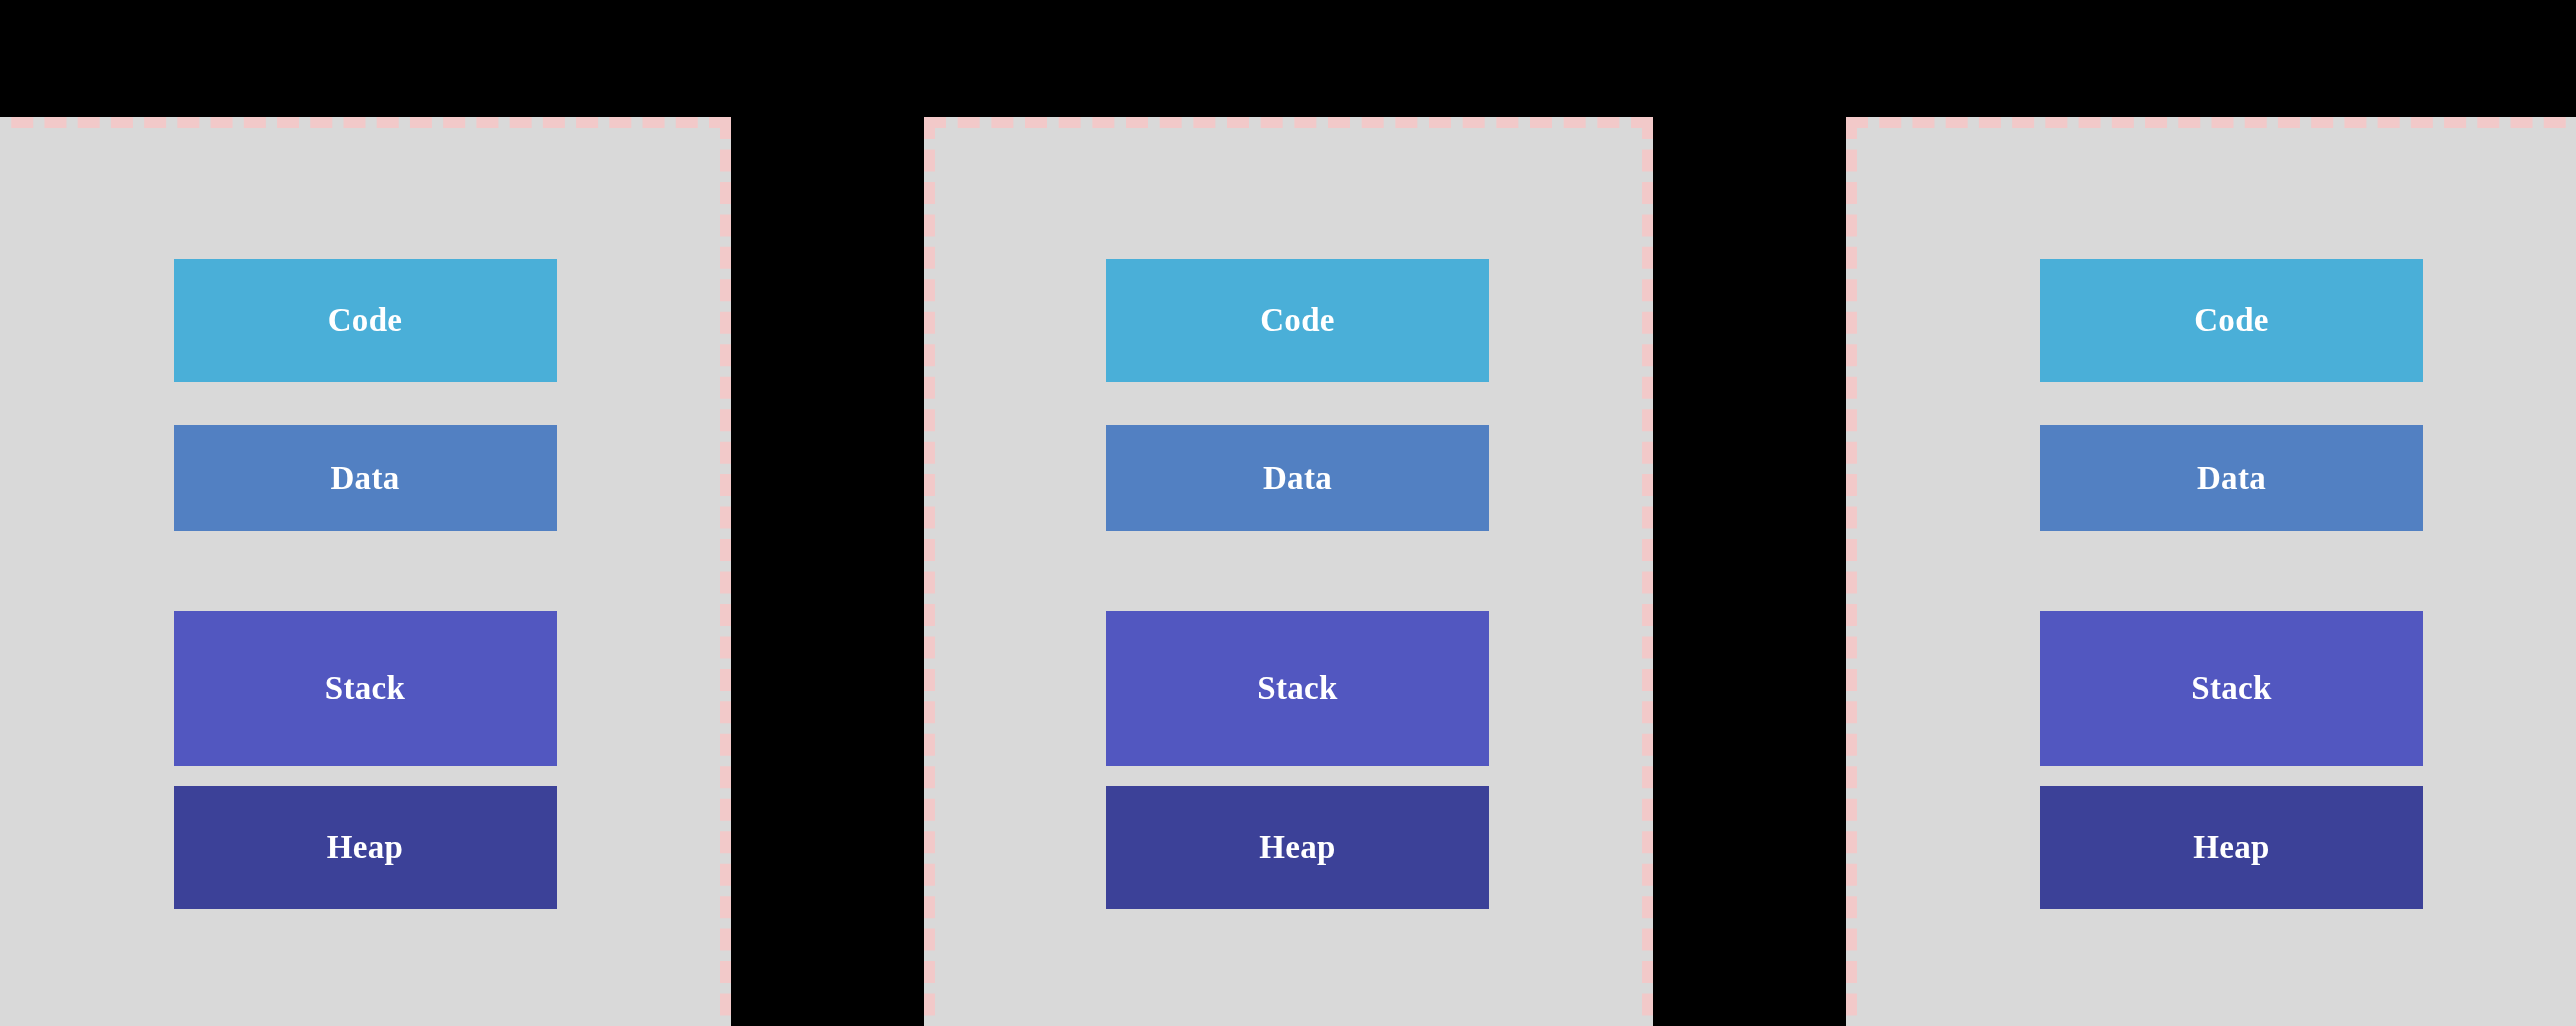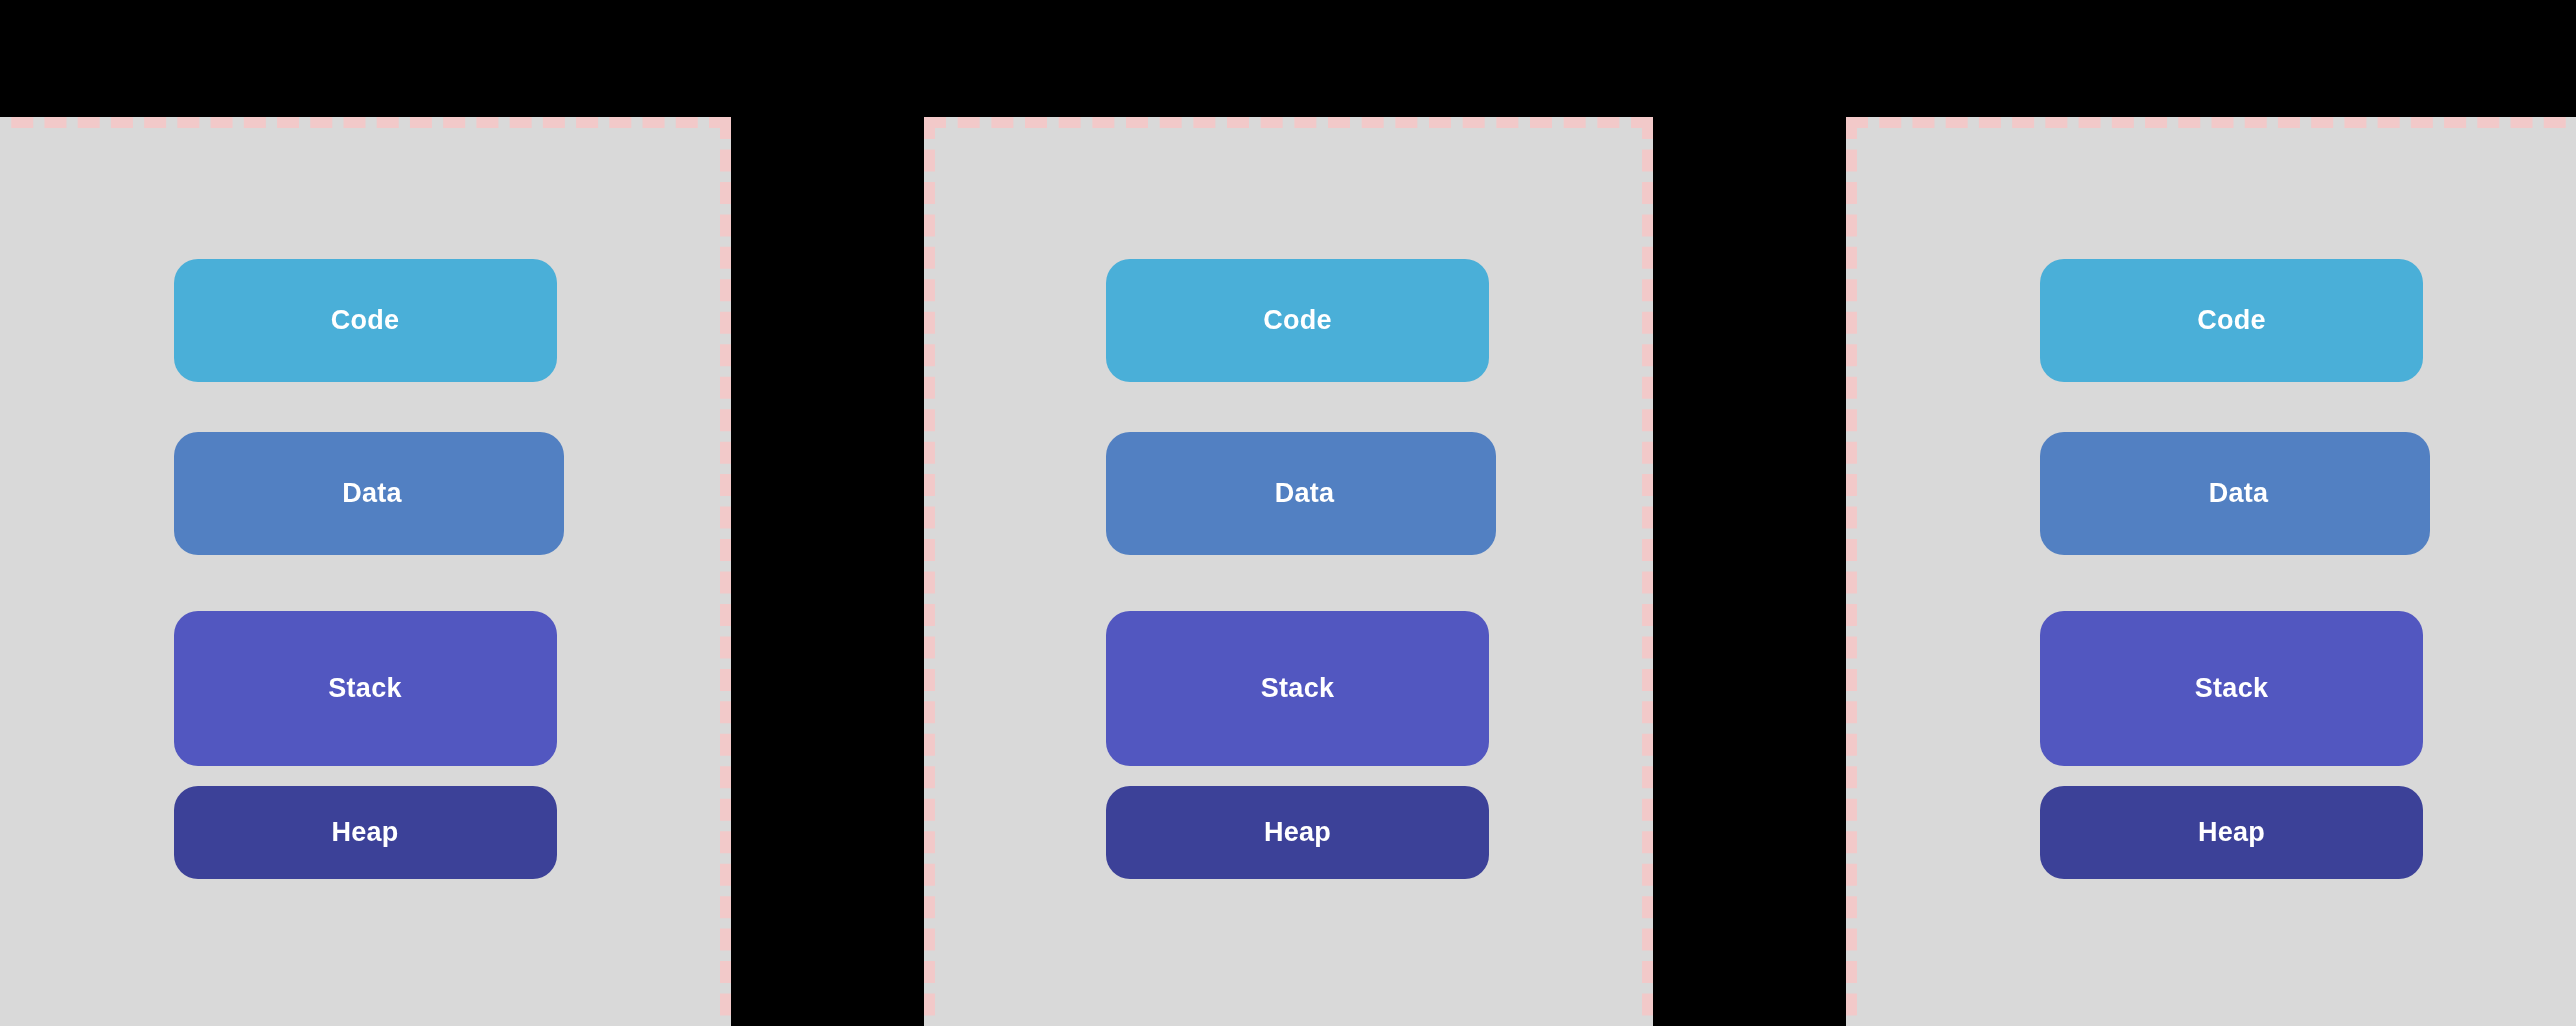--- a/index.html
+++ b/index.html
@@ -46,35 +46,34 @@
     height: 100%;
   }
 
   .segment {
     position: absolute;
     display: flex;
     align-items: center;
     justify-content: center;
     color: #FFFFFF;
     font-weight: bold;
-    font-size: 27px;
+    font-size: 33px;
     letter-spacing: 0.3px;
-    font-family: Liberation Sans, sans-serif;
+    font-family: Liberation Serif, serif;
     white-space: nowrap;
-    border-radius: 24px;
   }
 
   .panel-1 .segment { left: 185px; width: 383px; }
   .panel-2 .segment { left: 171px; width: 383px; }
   .panel-3 .segment { left: 183px; width: 383px; }
 
   .seg-code  { top: 131px;  height: 123px; }
-  .seg-data  { top: 304px;  height: 123px; padding-left: 7px; }
+  .seg-data  { top: 297px;  height: 106px; }
   .seg-stack { top: 483px;  height: 155px; }
-  .seg-heap  { top: 658px;  height: 93px; }
+  .seg-heap  { top: 658px;  height: 123px; }
 </style>
 </head>
 <body>
 
 <div id="canvas">
 
   <div class="process-panel panel-1">
     <div class="segments">
       <div class="segment seg-code" style="background:#4AAFD8">Code</div>
       <div class="segment seg-data" style="background:#5280C2">Data</div>

